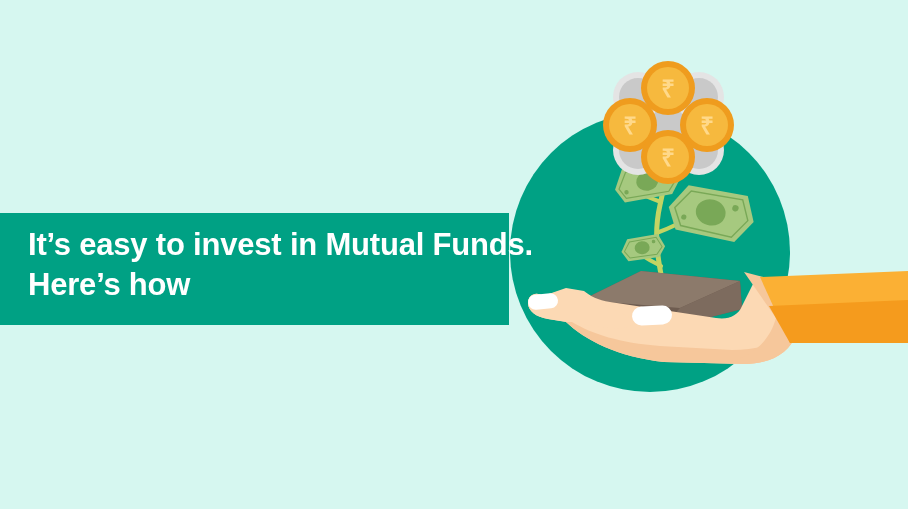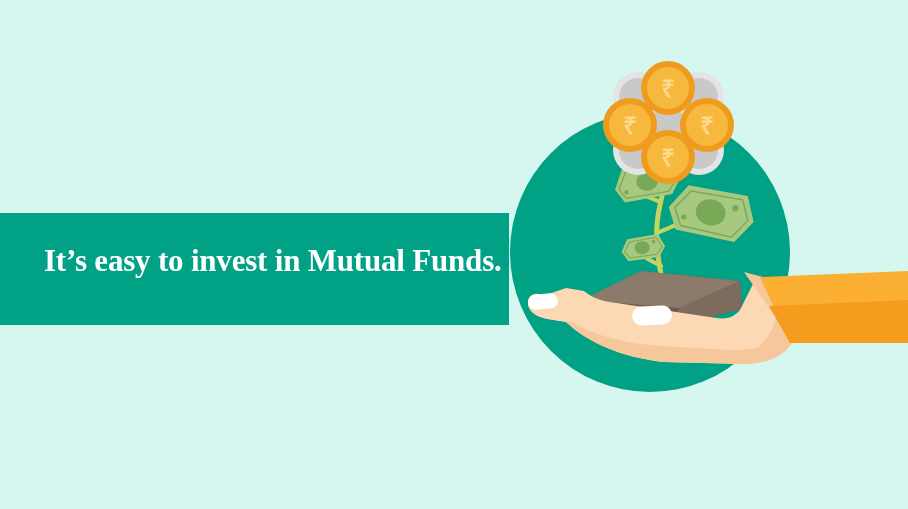--- a/index.html
+++ b/index.html
@@ -25,28 +25,28 @@
   }
   #headline-block {
     position: absolute;
     left: 28px;
     top: 225px;
     width: 560px;
     z-index: 5;
     pointer-events: none;
   }
   .headline-line {
-    font-family: Liberation Serif, serif;
+    font-family: Liberation Sans, sans-serif;
     font-weight: bold;
     font-size: 31px;
     line-height: 40px;
     letter-spacing: -0.2px;
     color: #ffffff;
     white-space: nowrap;
-    margin: 16px;
+    margin: 0;
   }
 </style>
 </head>
 <body>
 
 <div id="banner-root">
 
   <svg id="illustration-svg" viewBox="0 0 908 509" xmlns="http://www.w3.org/2000/svg">
 
     <rect x="0" y="0" width="908" height="509" fill="#d6f7f0"></rect>
@@ -194,15 +194,16 @@
       <g>
         <path d="M760 277 L908 271 L908 343 L790 343 Z" fill="#fbb034"></path>
         <path d="M769 306 L908 300 L908 343 L790 343 Z" fill="#f59b1d"></path>
       </g>
     </g>
 
   </svg>
 
   <div id="headline-block">
     <div class="headline-line">It’s easy to invest in Mutual Funds.</div>
+    <div class="headline-line">Here’s how</div>
   </div>
 
 </div>
 
 </body></html>

